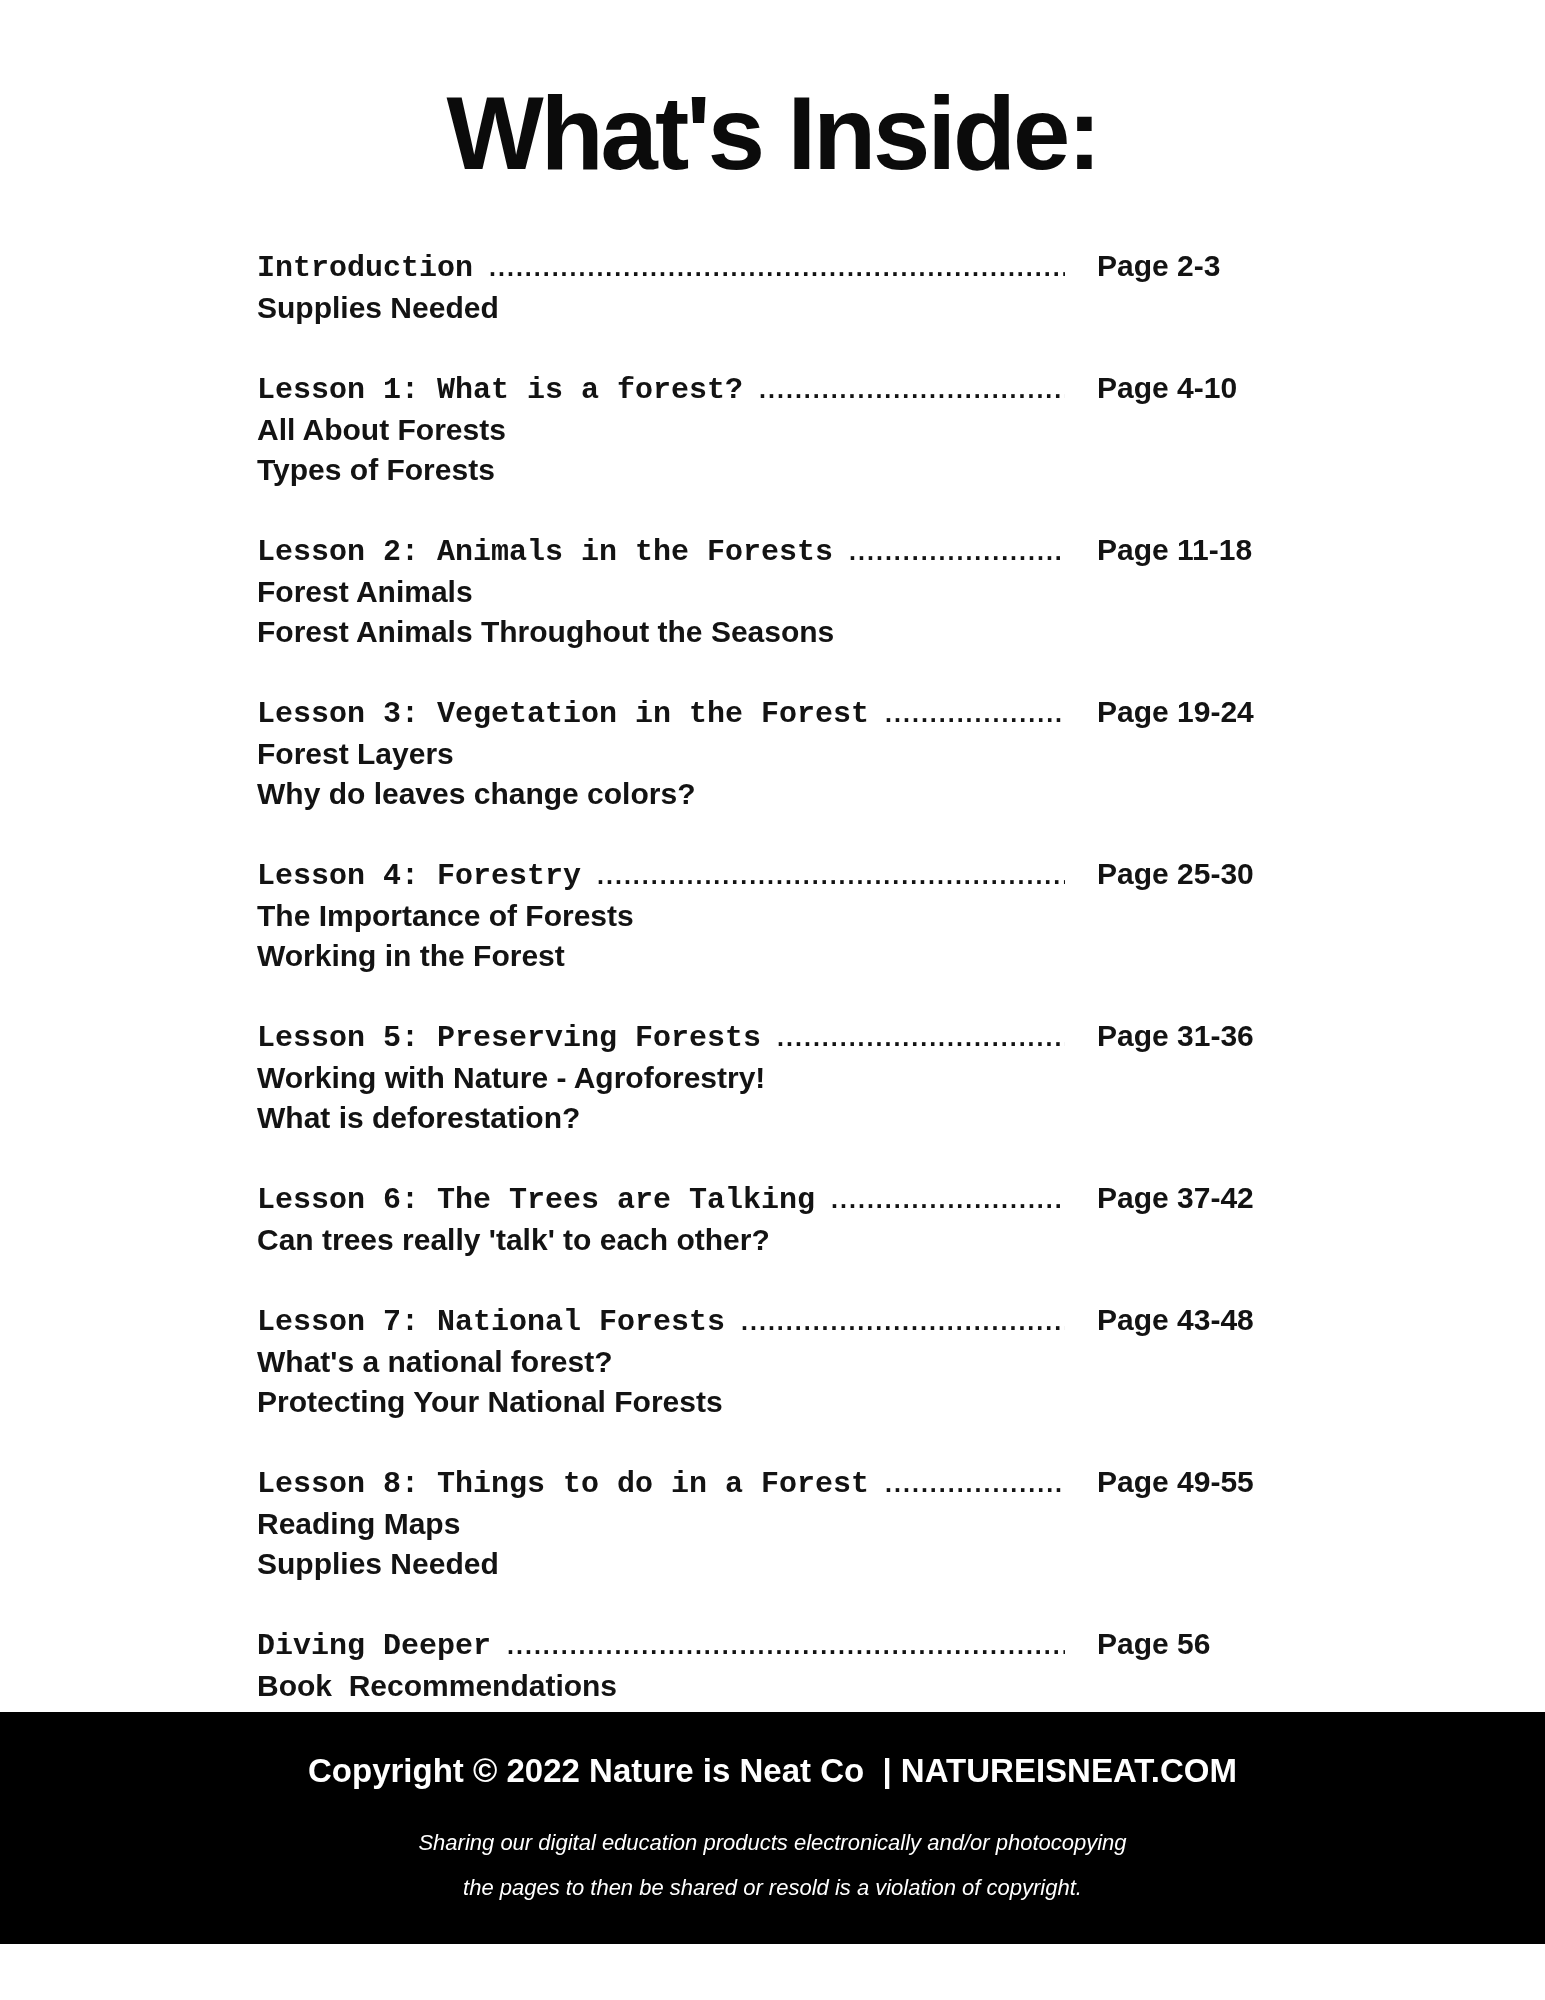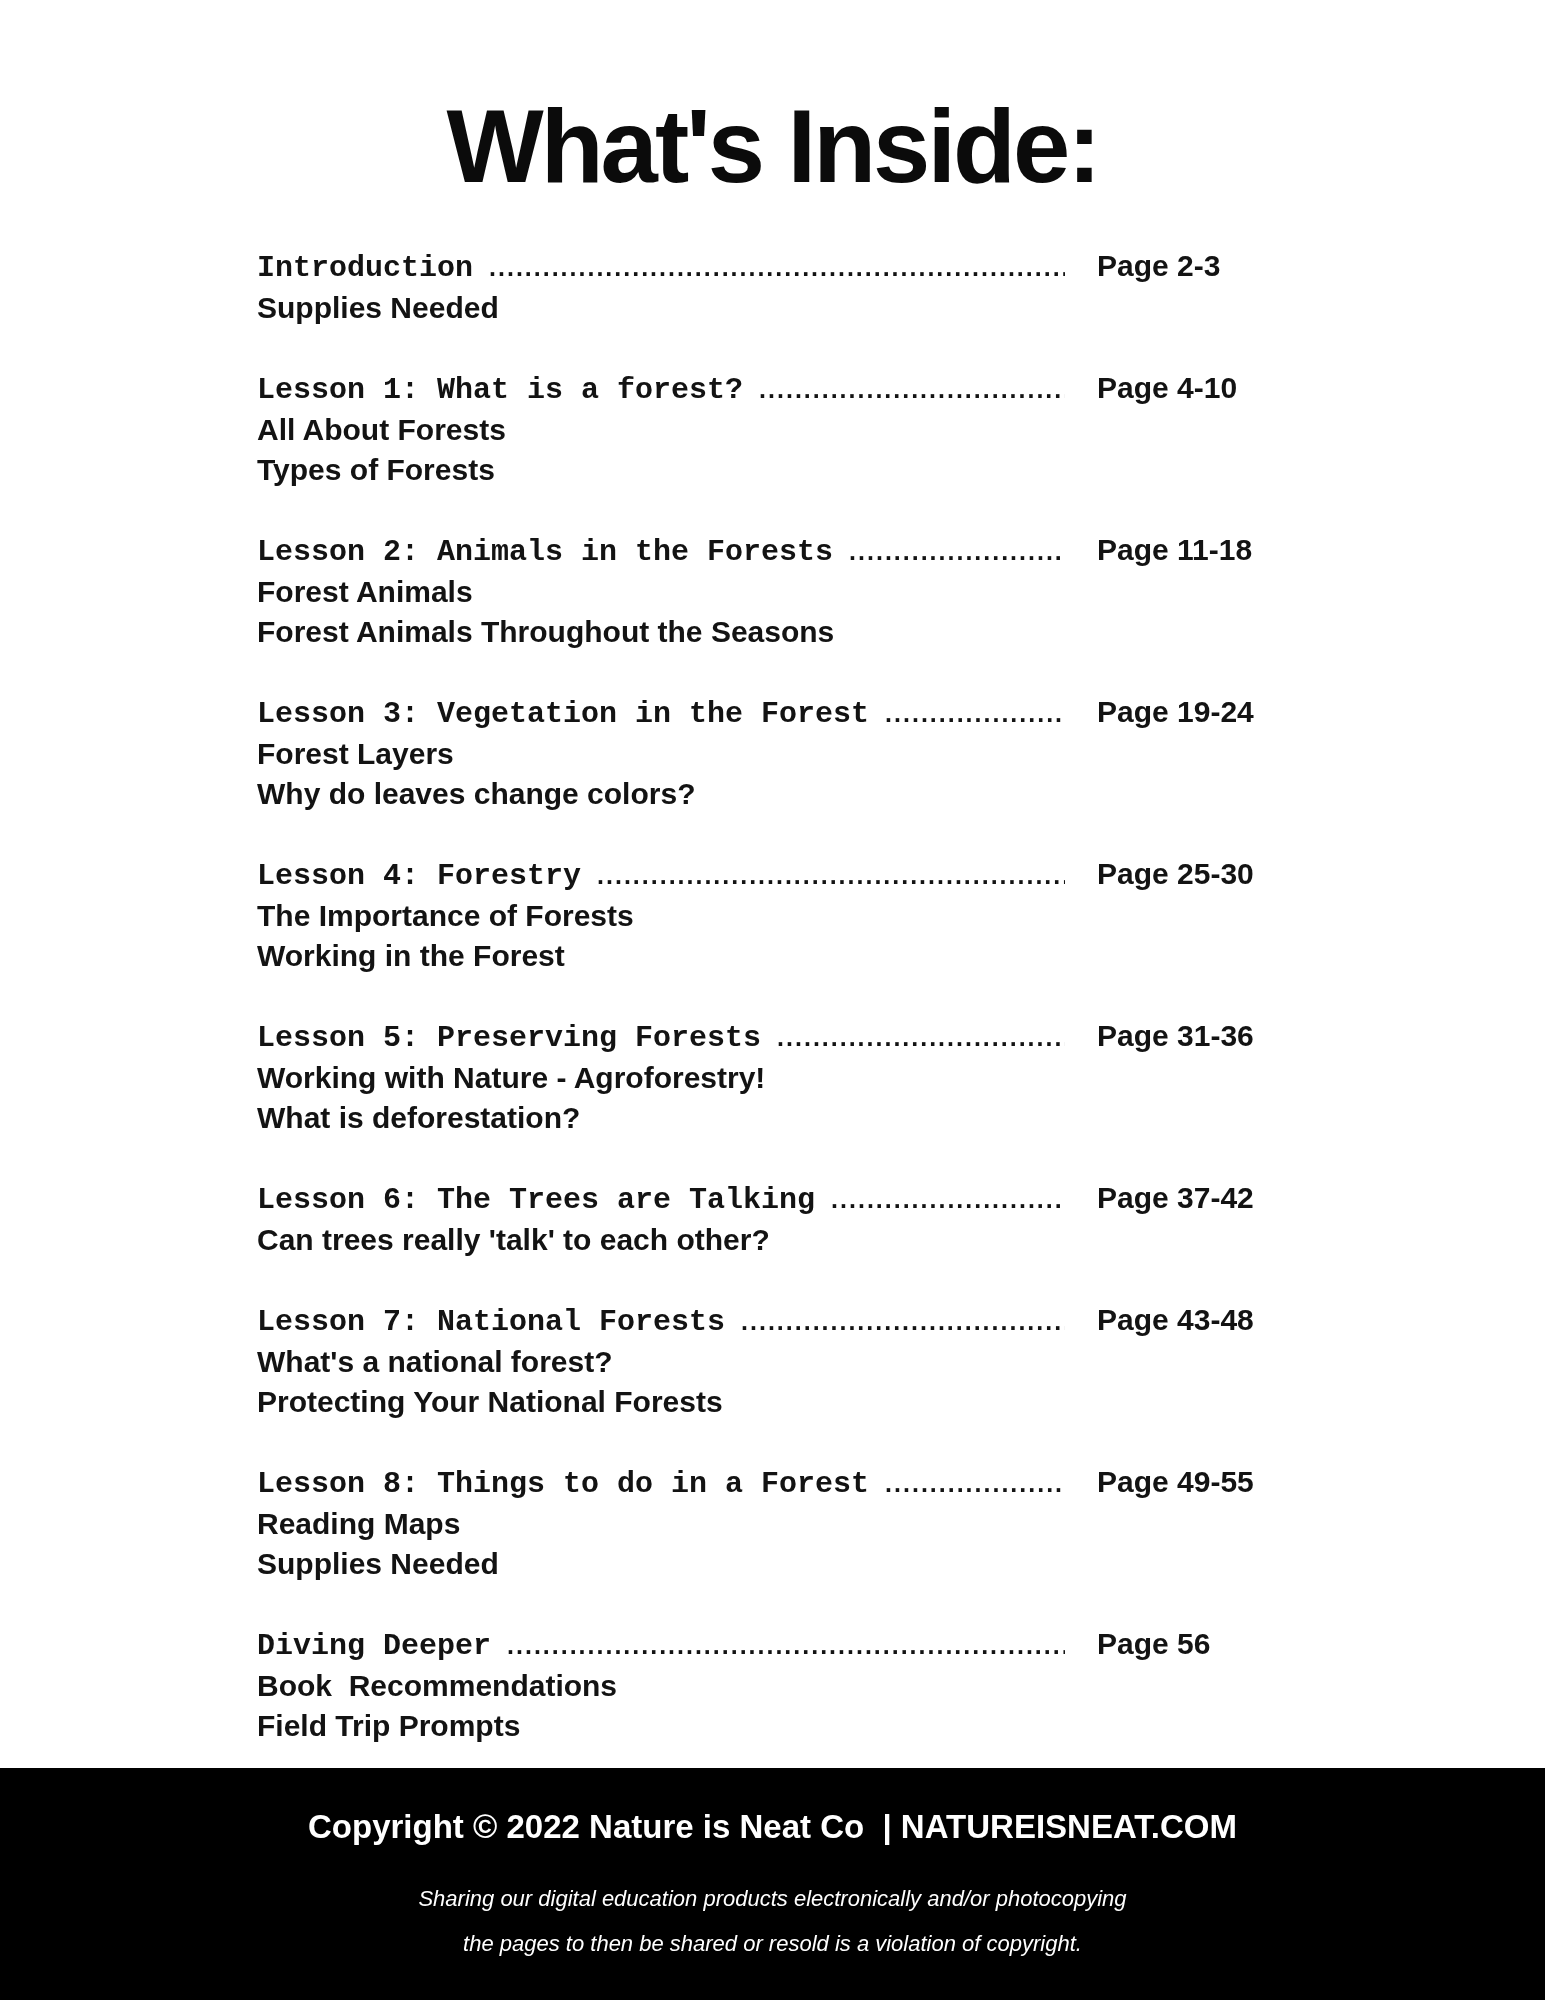--- a/index.html
+++ b/index.html
@@ -8,21 +8,21 @@
     font-family:"Liberation Sans", sans-serif;
     background:#ffffff;
   }
   .page{
     position:relative;
     width:1545px;height:2000px;
     background:#ffffff;
     overflow:hidden;
   }
   .page-title{
-    margin:17px;
+    margin:4px;
     padding-top:78px;
     text-align:center;
     font-size:103px;
     font-weight:bold;
     letter-spacing:-3px;
     color:#0b0b0b;
     line-height:1.0;
     white-space:pre-wrap;
   }
   .toc{
@@ -69,21 +69,21 @@
   }
   .toc-sub{
     font-size:30px;
     line-height:40px;
     font-weight:700;
     white-space:pre-wrap;
   }
   .footer{
     position:absolute;
     left:0;
-    top:1768px;
+    top:1712px;
     width:1545px;
     height:232px;
     background:#000000;
     color:#ffffff;
     text-align:center;
   }
   .footer-copyright{
     margin:0;
     padding-top:40px;
     font-size:33px;

